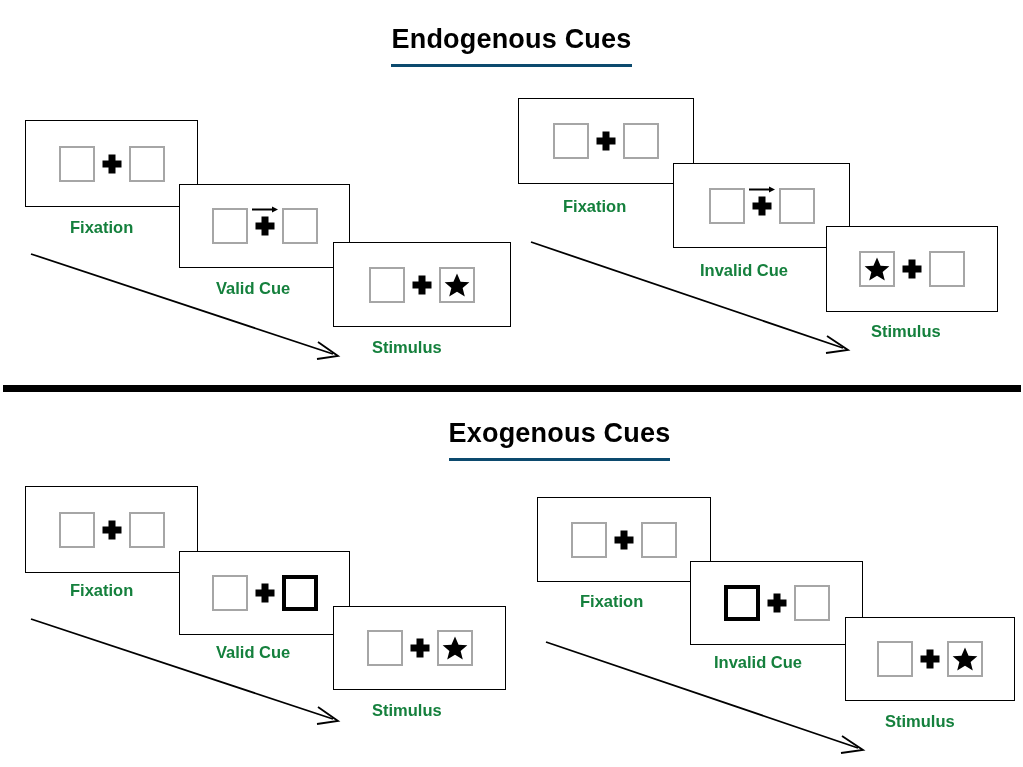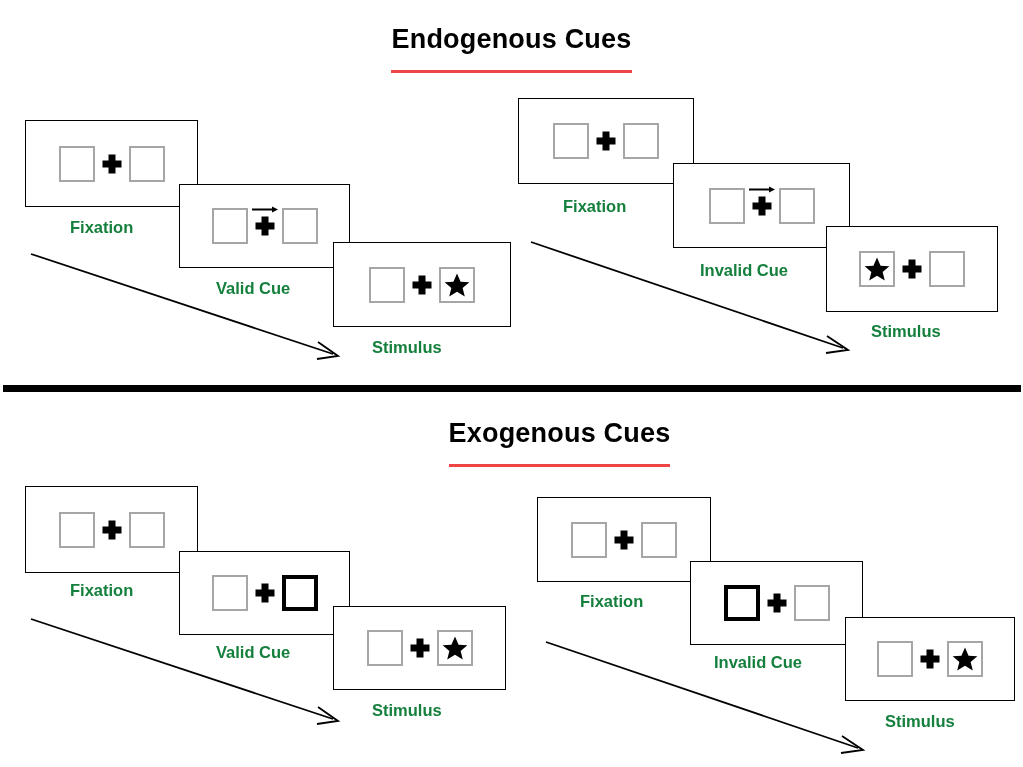--- a/index.html
+++ b/index.html
@@ -19,22 +19,22 @@
   .section-title {
     position: absolute;
     width: 100%;
     text-align: center;
     font-size: 27px;
     font-weight: bold;
     letter-spacing: 0.2px;
     color: #000000;
   }
   .section-title span {
-    border-bottom: 3px solid #ef4444;
-    padding-bottom: 17px;
+    border-bottom: 3px solid #0c4a6e;
+    padding-bottom: 11px;
     display: inline-block;
     line-height: 1.05;
   }
 
   .divider {
     position: absolute;
     background: #000000;
   }
 
   

